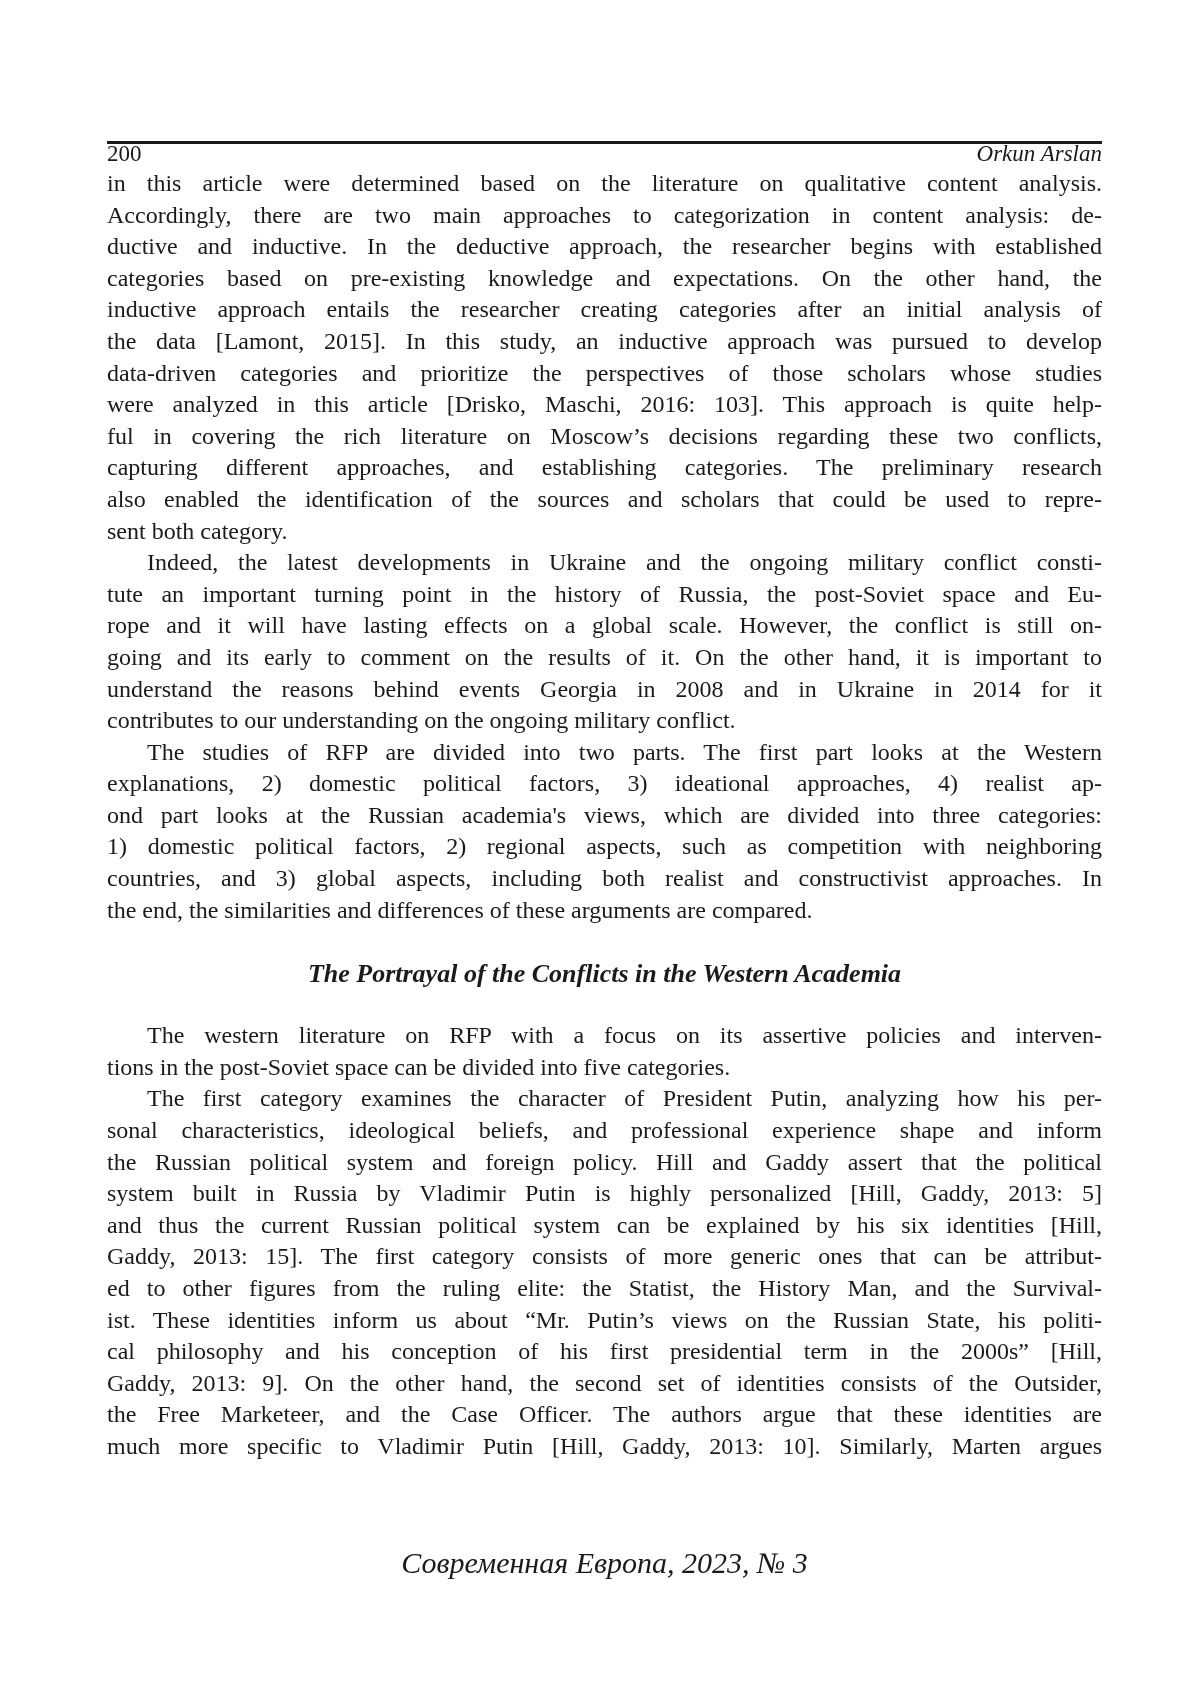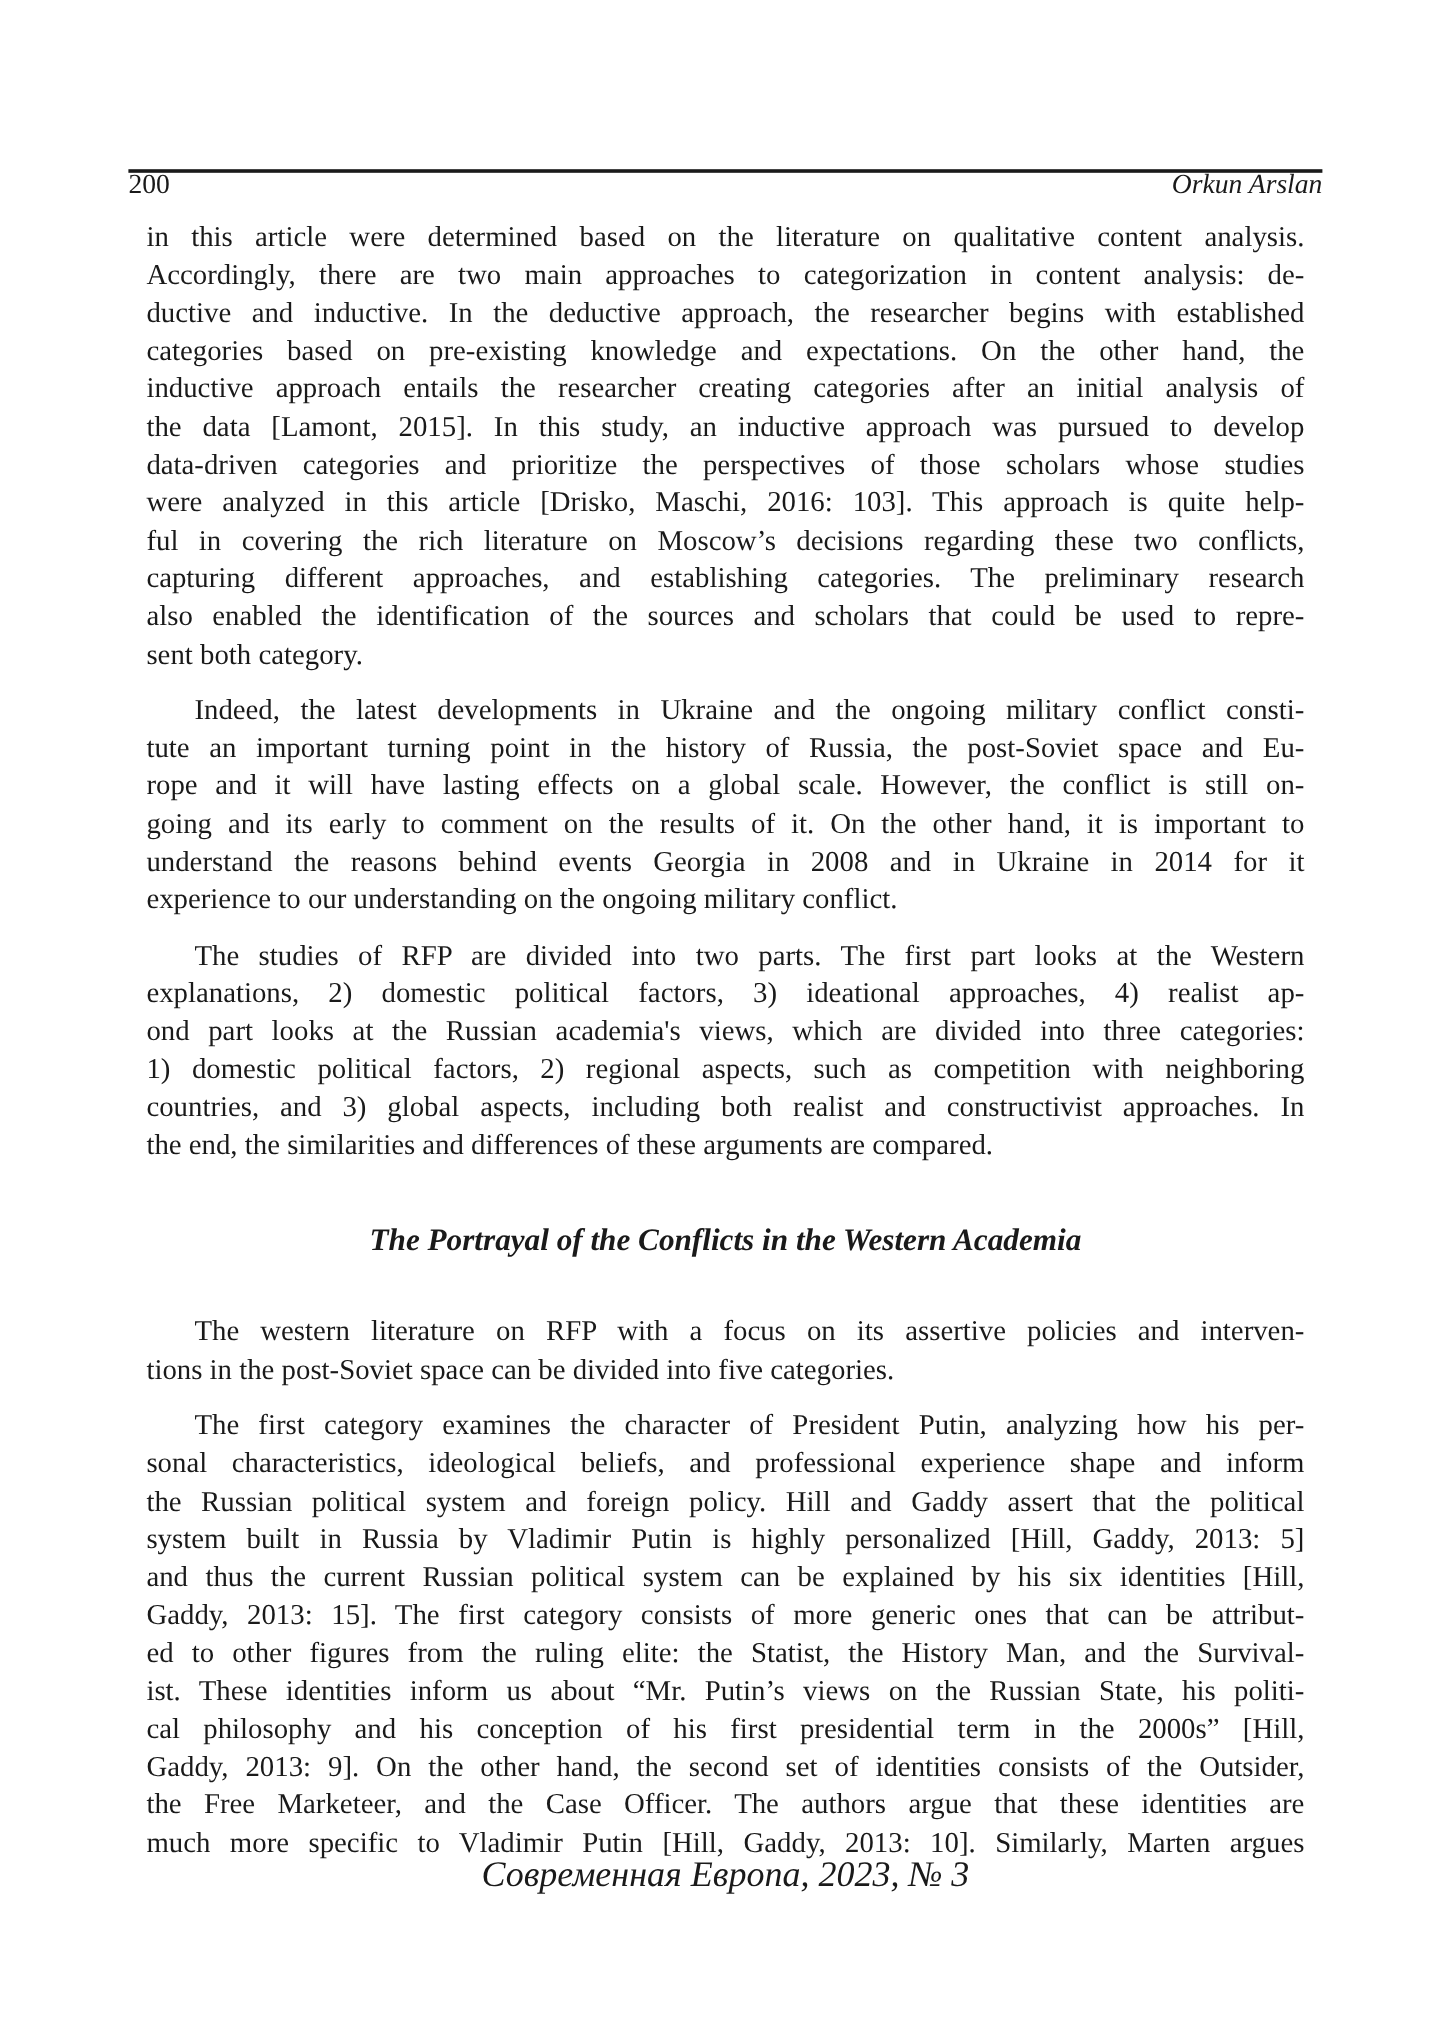--- a/index.html
+++ b/index.html
@@ -52,21 +52,21 @@
   }
   .body-text {
     position: absolute;
     top: 168px;
     left: 0;
     width: 995px;
     font-size: 24px;
     line-height: 31.6px;
   }
   .para {
-    margin: 15px;
+    margin: 0;
   }
   .line {
     display: block;
     text-align: justify;
     text-align-last: justify;
     white-space: nowrap;
     height: 31.6px;
     overflow: visible;
   }
   .line.last {
@@ -122,21 +122,21 @@
           <span class="line">capturing different approaches, and establishing categories. The preliminary research</span>
           <span class="line">also enabled the identification of the sources and scholars that could be used to repre-</span>
           <span class="line last">sent both category.</span>
         </div>
         <div class="para">
           <span class="line indent">Indeed, the latest developments in Ukraine and the ongoing military conflict consti-</span>
           <span class="line">tute an important turning point in the history of Russia, the post-Soviet space and Eu-</span>
           <span class="line">rope and it will have lasting effects on a global scale. However, the conflict is still on-</span>
           <span class="line">going and its early to comment on the results of it. On the other hand, it is important to</span>
           <span class="line">understand the reasons behind events Georgia in 2008 and in Ukraine in 2014 for it</span>
-          <span class="line last">experience to our understanding on the ongoing military conflict.</span>
+          <span class="line last">contributes to our understanding on the ongoing military conflict.</span>
         </div>
         <div class="para">
           <span class="line indent">The studies of RFP are divided into two parts. The first part looks at the Western</span>
           <span class="line">explanations, 2) domestic political factors, 3) ideational approaches, 4) realist ap-</span>
           <span class="line">ond part looks at the Russian academia's views, which are divided into three categories:</span>
           <span class="line">1) domestic political factors, 2) regional aspects, such as competition with neighboring</span>
           <span class="line">countries, and 3) global aspects, including both realist and constructivist approaches. In</span>
           <span class="line last">the end, the similarities and differences of these arguments are compared.</span>
         </div>
       </div>

